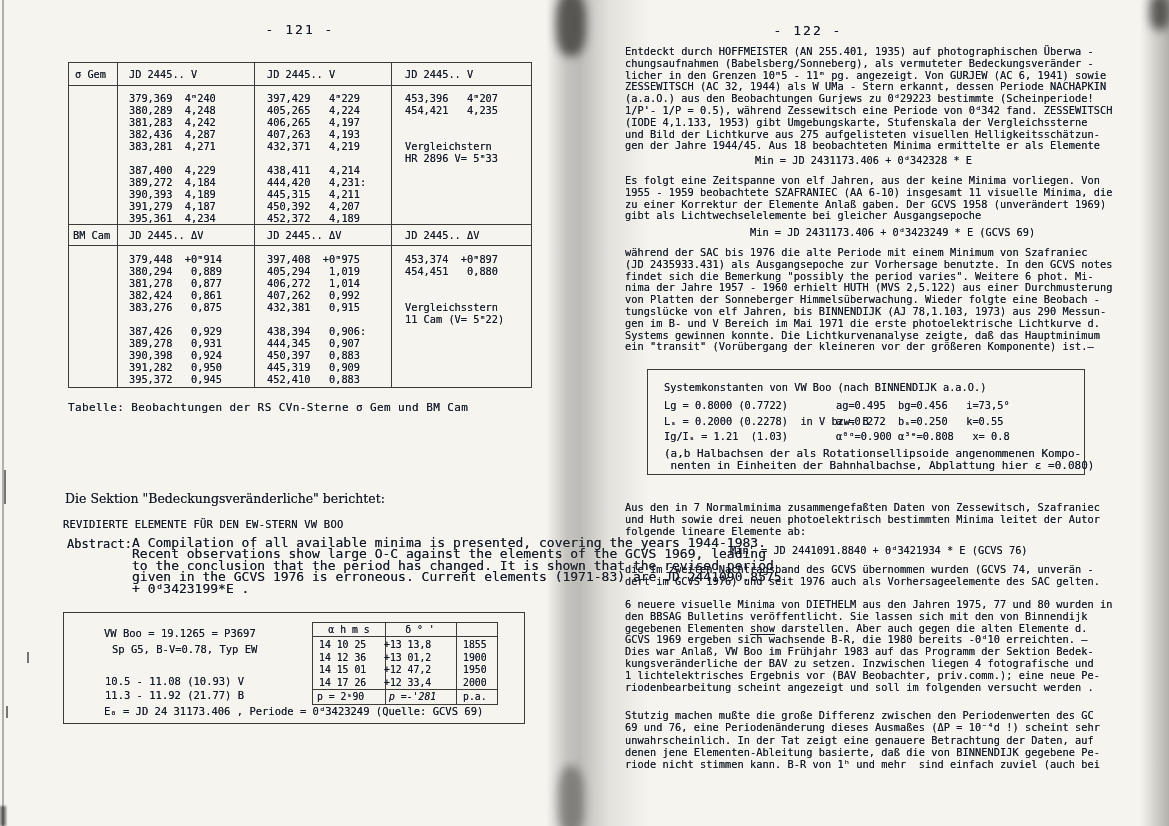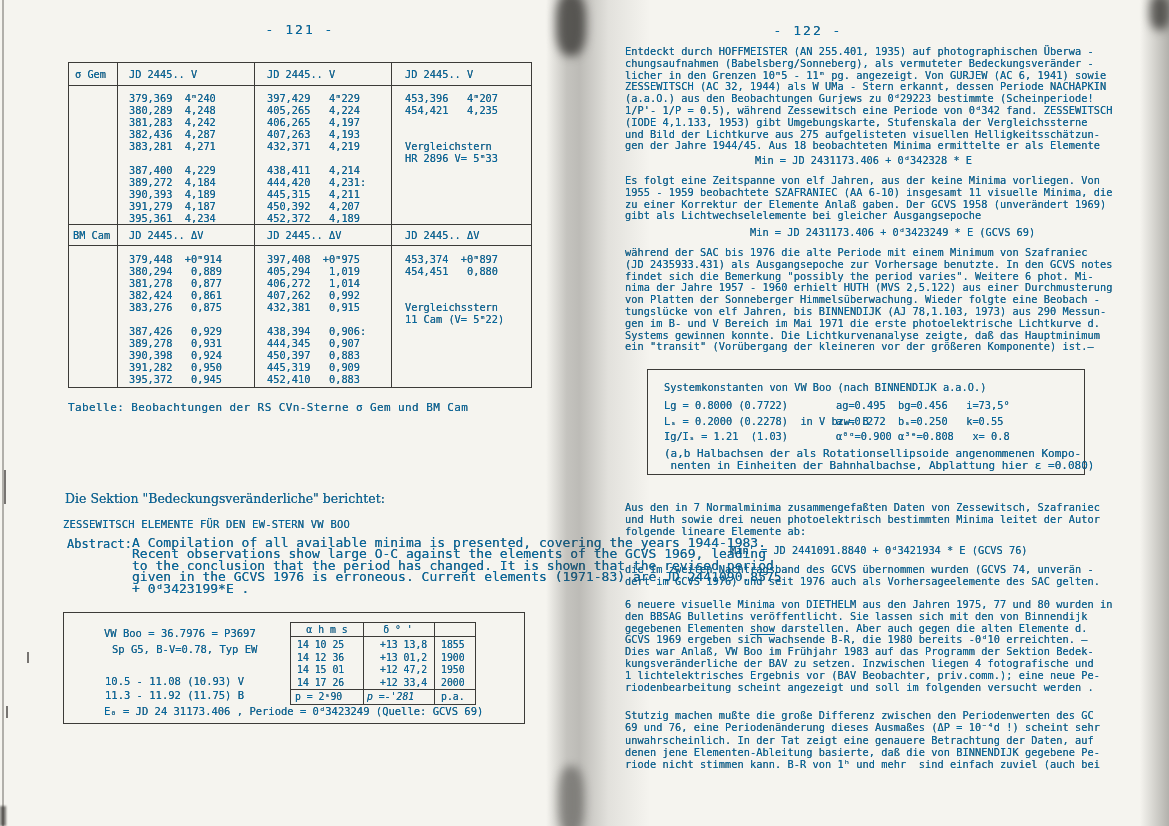--- a/index.html
+++ b/index.html
@@ -1,35 +1,35 @@
 <!DOCTYPE html>
 <html><head>
 <meta charset="utf-8">
 <style>
   html,body{margin:0;padding:0;background:#d8d6d1;}
   .scan{position:relative;width:1169px;height:826px;background:#f5f4ef;overflow:hidden;
         color:#2d2c29;font-family:"DejaVu Sans Mono","DejaVu Sans",monospace;}
   .abs{position:absolute;}
   .pre{white-space:pre;}
   .prew{white-space:pre-wrap;}
-  .ink{color:#0369a1;text-shadow:0 0 0.35px rgba(45,44,41,0.75);}
+  .ink{color:#0f172a;text-shadow:0 0 0.35px rgba(45,44,41,0.75);}
   .pageno{font-size:13px;letter-spacing:2px;text-align:center;}
   
   .tbl{border:1.6px solid #3c3b38;}
   .vline{position:absolute;top:0;bottom:0;width:1.4px;background:#3c3b38;}
   .hline{position:absolute;left:0;right:0;height:1.4px;background:#3c3b38;}
   .tcell{font-size:10.3px;line-height:12px;}
   .caption{font-size:11px;letter-spacing:0.4px;}
   .serifline{font-family:"DejaVu Serif","Liberation Serif",serif;font-size:12.5px;}
   .heading{font-size:10.5px;letter-spacing:0.2px;}
   .abslabel{font-size:12px;}
   .abstext{font-size:13px;line-height:11.4px;}
   .ibox{border:1.6px solid #3c3b38;}
   .iboxtext{font-size:10.5px;line-height:13px;}
-  .ctbl{border:1.3px solid #3c3b38;font-size:9.8px;}
+  .ctbl{border:1.3px solid #3c3b38;font-size:9.8px;margin-left:22px;}
   .ccell{text-align:center;}
   
   .body-r{font-size:10.3px;line-height:11.8px;letter-spacing:0.05px;}
   .eq{font-size:10.3px;}
   .sbox{border:1.6px solid #3c3b38;}
   .sboxtext{font-size:10.3px;line-height:15.5px;}
   .sboxnote{font-size:11px;line-height:11.5px;}
   .u{text-decoration:underline;text-underline-offset:2px;}
   
   .gutter{left:546px;top:0;width:104px;height:826px;
@@ -123,48 +123,48 @@
 
 
 Vergleichsstern
 11 Cam (V= 5ᵐ22)</div>
     </div>
 
     <div class="abs caption" style="left:68px;top:401px;">Tabelle: Beobachtungen der RS CVn-Sterne σ Gem und BM Cam</div>
 
     <div class="abs serifline" style="left:65px;top:491px;">Die Sektion "Bedeckungsveränderliche" berichtet:</div>
 
-    <div class="abs heading" style="left:63px;top:518px;">ZESSEWITSCH ELEMENTE FÜR DEN EW-STERN VW BOO</div>
+    <div class="abs heading" style="left:63px;top:518px;">REVIDIERTE ELEMENTE FÜR DEN EW-STERN VW BOO</div>
 
     <div class="abs abslabel" style="left:67px;top:537px;">Abstract:</div>
     <div class="abs abstext pre" style="left:132px;top:537px;width:410px;">A Compilation of all available minima is presented, covering the years 1944-1983.
 Recent observations show large O-C against the elements of the GCVS 1969, leading
 to the conclusion that the period has changed. It is shown that the revised period
 given in the GCVS 1976 is erroneous. Current elements (1971-83) are JD 2441090.8575
 + 0ᵈ3423199*E .</div>
 
     <div class="abs ibox" style="left:63px;top:612px;width:460px;height:110px;">
-      <div class="abs iboxtext" style="left:40px;top:14px;">VW Boo = 36.7976 = P3697</div>
+      <div class="abs iboxtext" style="left:40px;top:14px;">VW Boo = 19.1265 = P3697</div>
       <div class="abs iboxtext" style="left:48px;top:30px;">Sp G5, B-V=0.78, Typ EW</div>
       <div class="abs iboxtext" style="left:41px;top:62px;">10.5  - 11.08 (10.93)   V</div>
-      <div class="abs iboxtext" style="left:41px;top:76px;">11.3  - 11.92 (11.75)   B</div>
+      <div class="abs iboxtext" style="left:41px;top:76px;">11.3  - 11.92 (21.77)   B</div>
 
       <div class="abs ctbl" style="left:226px;top:9px;width:184px;height:81px;">
         <div class="vline" style="left:72px;width:1.2px;"></div>
         <div class="vline" style="left:143px;width:1.2px;"></div>
         <div class="hline" style="top:13px;height:1.2px;"></div>
         <div class="hline" style="top:66px;height:1.2px;"></div>
         <div class="abs ccell" style="left:3px;top:1px;width:66px;">α h  m  s</div>
         <div class="abs ccell" style="left:74px;top:1px;width:66px;">δ  °   '</div>
         <div class="abs ccell" style="left:145px;top:1px;width:37px;"></div>
         <div class="abs pre" style="left:6px;top:16px;line-height:12.7px;">14 10 25
 14 12 36
 14 15 01
 14 17 26</div>
-        <div class="abs pre" style="left:89px;top:16px;line-height:12.7px;">+13 13,8
+        <div class="abs pre" style="left:71px;top:16px;line-height:12.7px;">+13 13,8
 +13 01,2
 +12 47,2
 +12 33,4</div>
         <div class="abs pre" style="left:150px;top:16px;line-height:12.7px;">1855
 1900
 1950
 2000</div>
         <div class="abs" style="left:4px;top:68px;">p = 2ˢ90</div>
         <div class="abs" style="left:76px;top:68px;font-style:italic;">p =-'281</div>
         <div class="abs" style="left:150px;top:68px;">p.a.</div>

